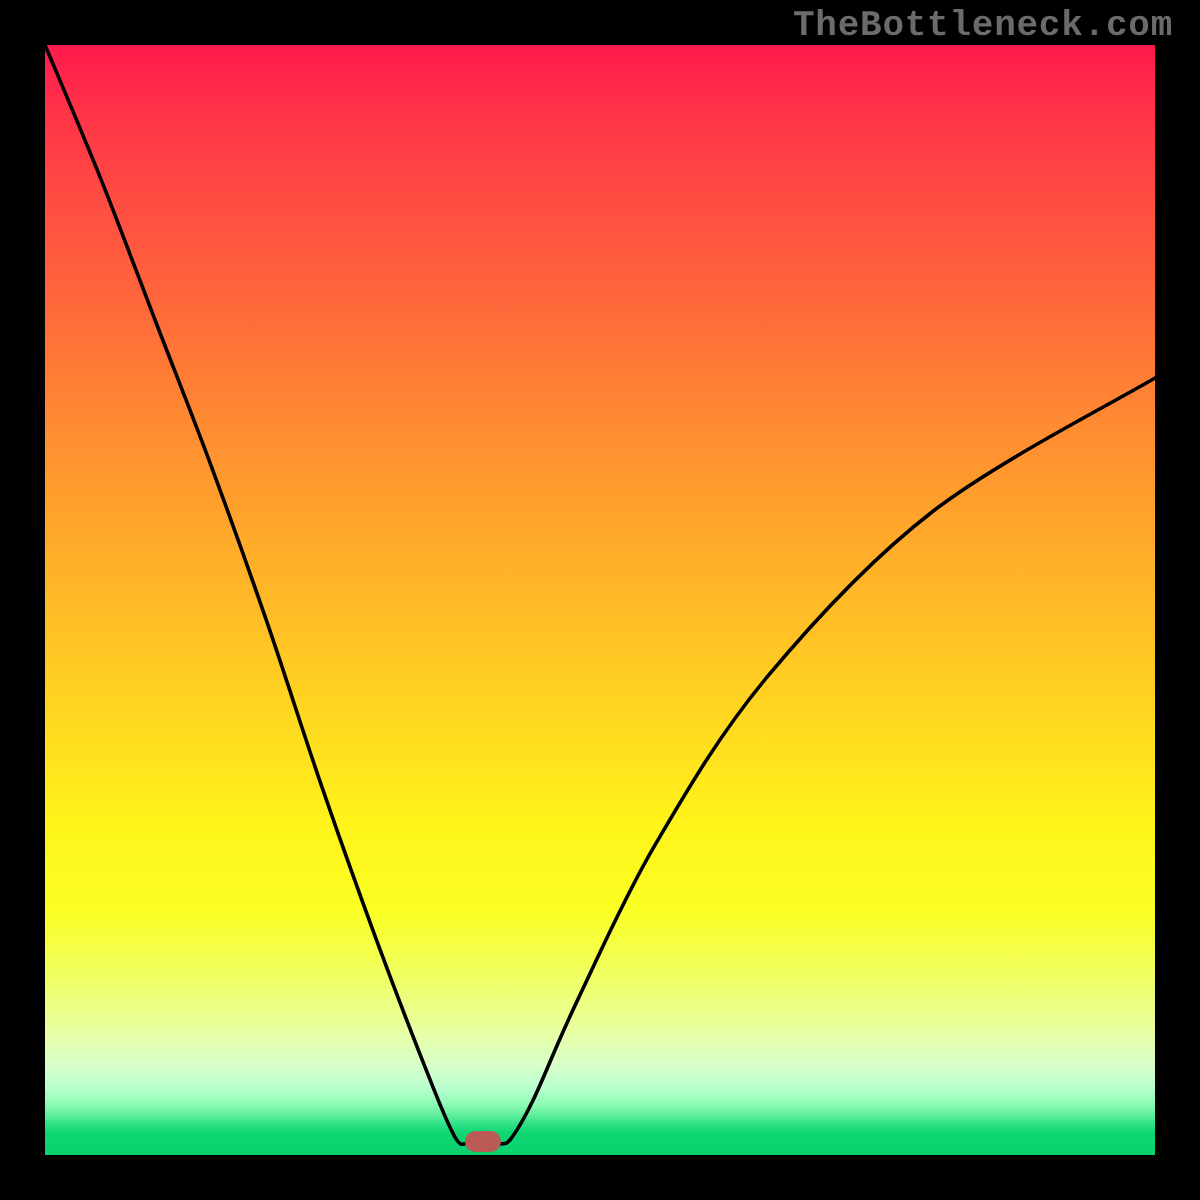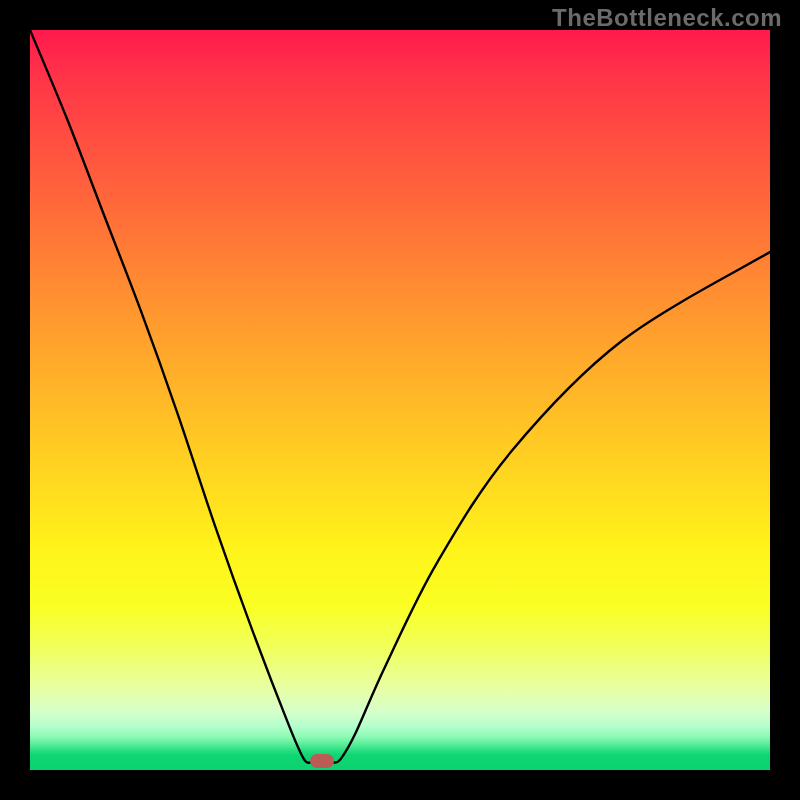--- a/index.html
+++ b/index.html
@@ -15,21 +15,21 @@
     left: 0;
     top: 0;
     width: 800px;
     height: 800px;
     background: #000;
   }
   .watermark {
     position: absolute;
     top: 4px;
     right: 18px;
-    font-family: Liberation Sans, sans-serif;
+    font-family: Liberation Mono, monospace;
     font-size: 24px;
     font-weight: 600;
     color: #6b6b6b;
     letter-spacing: 0.5px;
     margin-left: 37px;
   }
   .plot {
     position: absolute;
     left: 30px;
     top: 30px;

